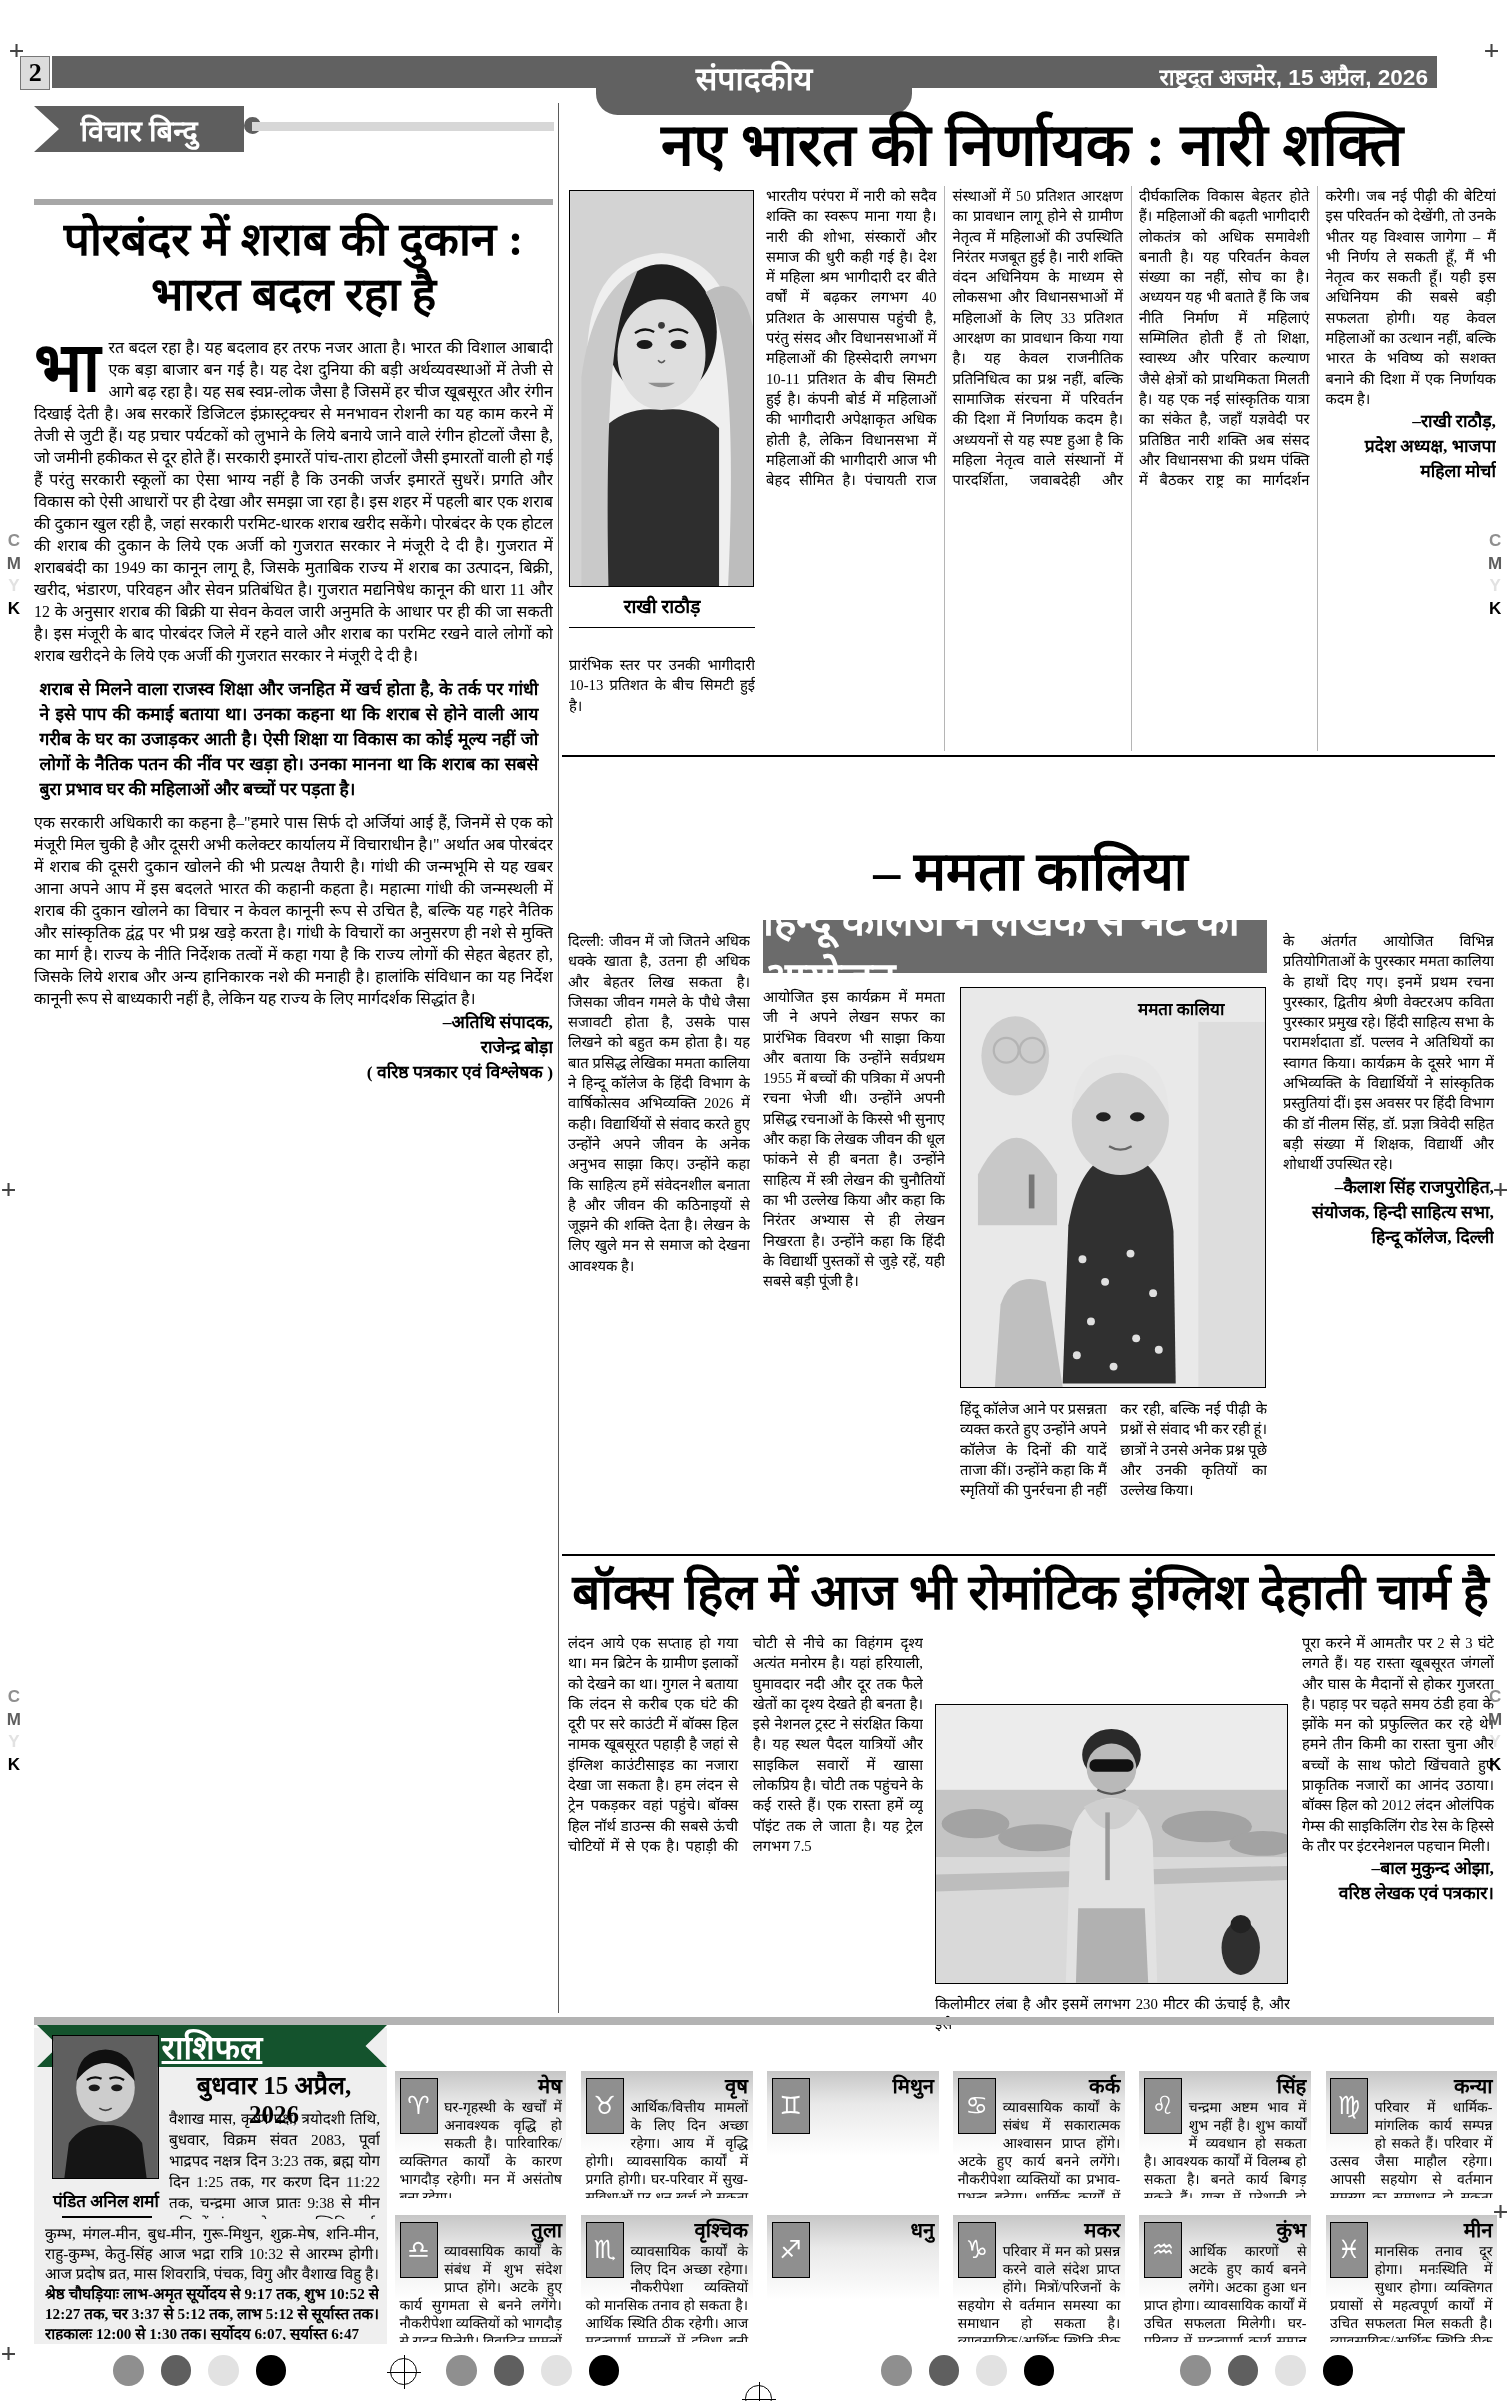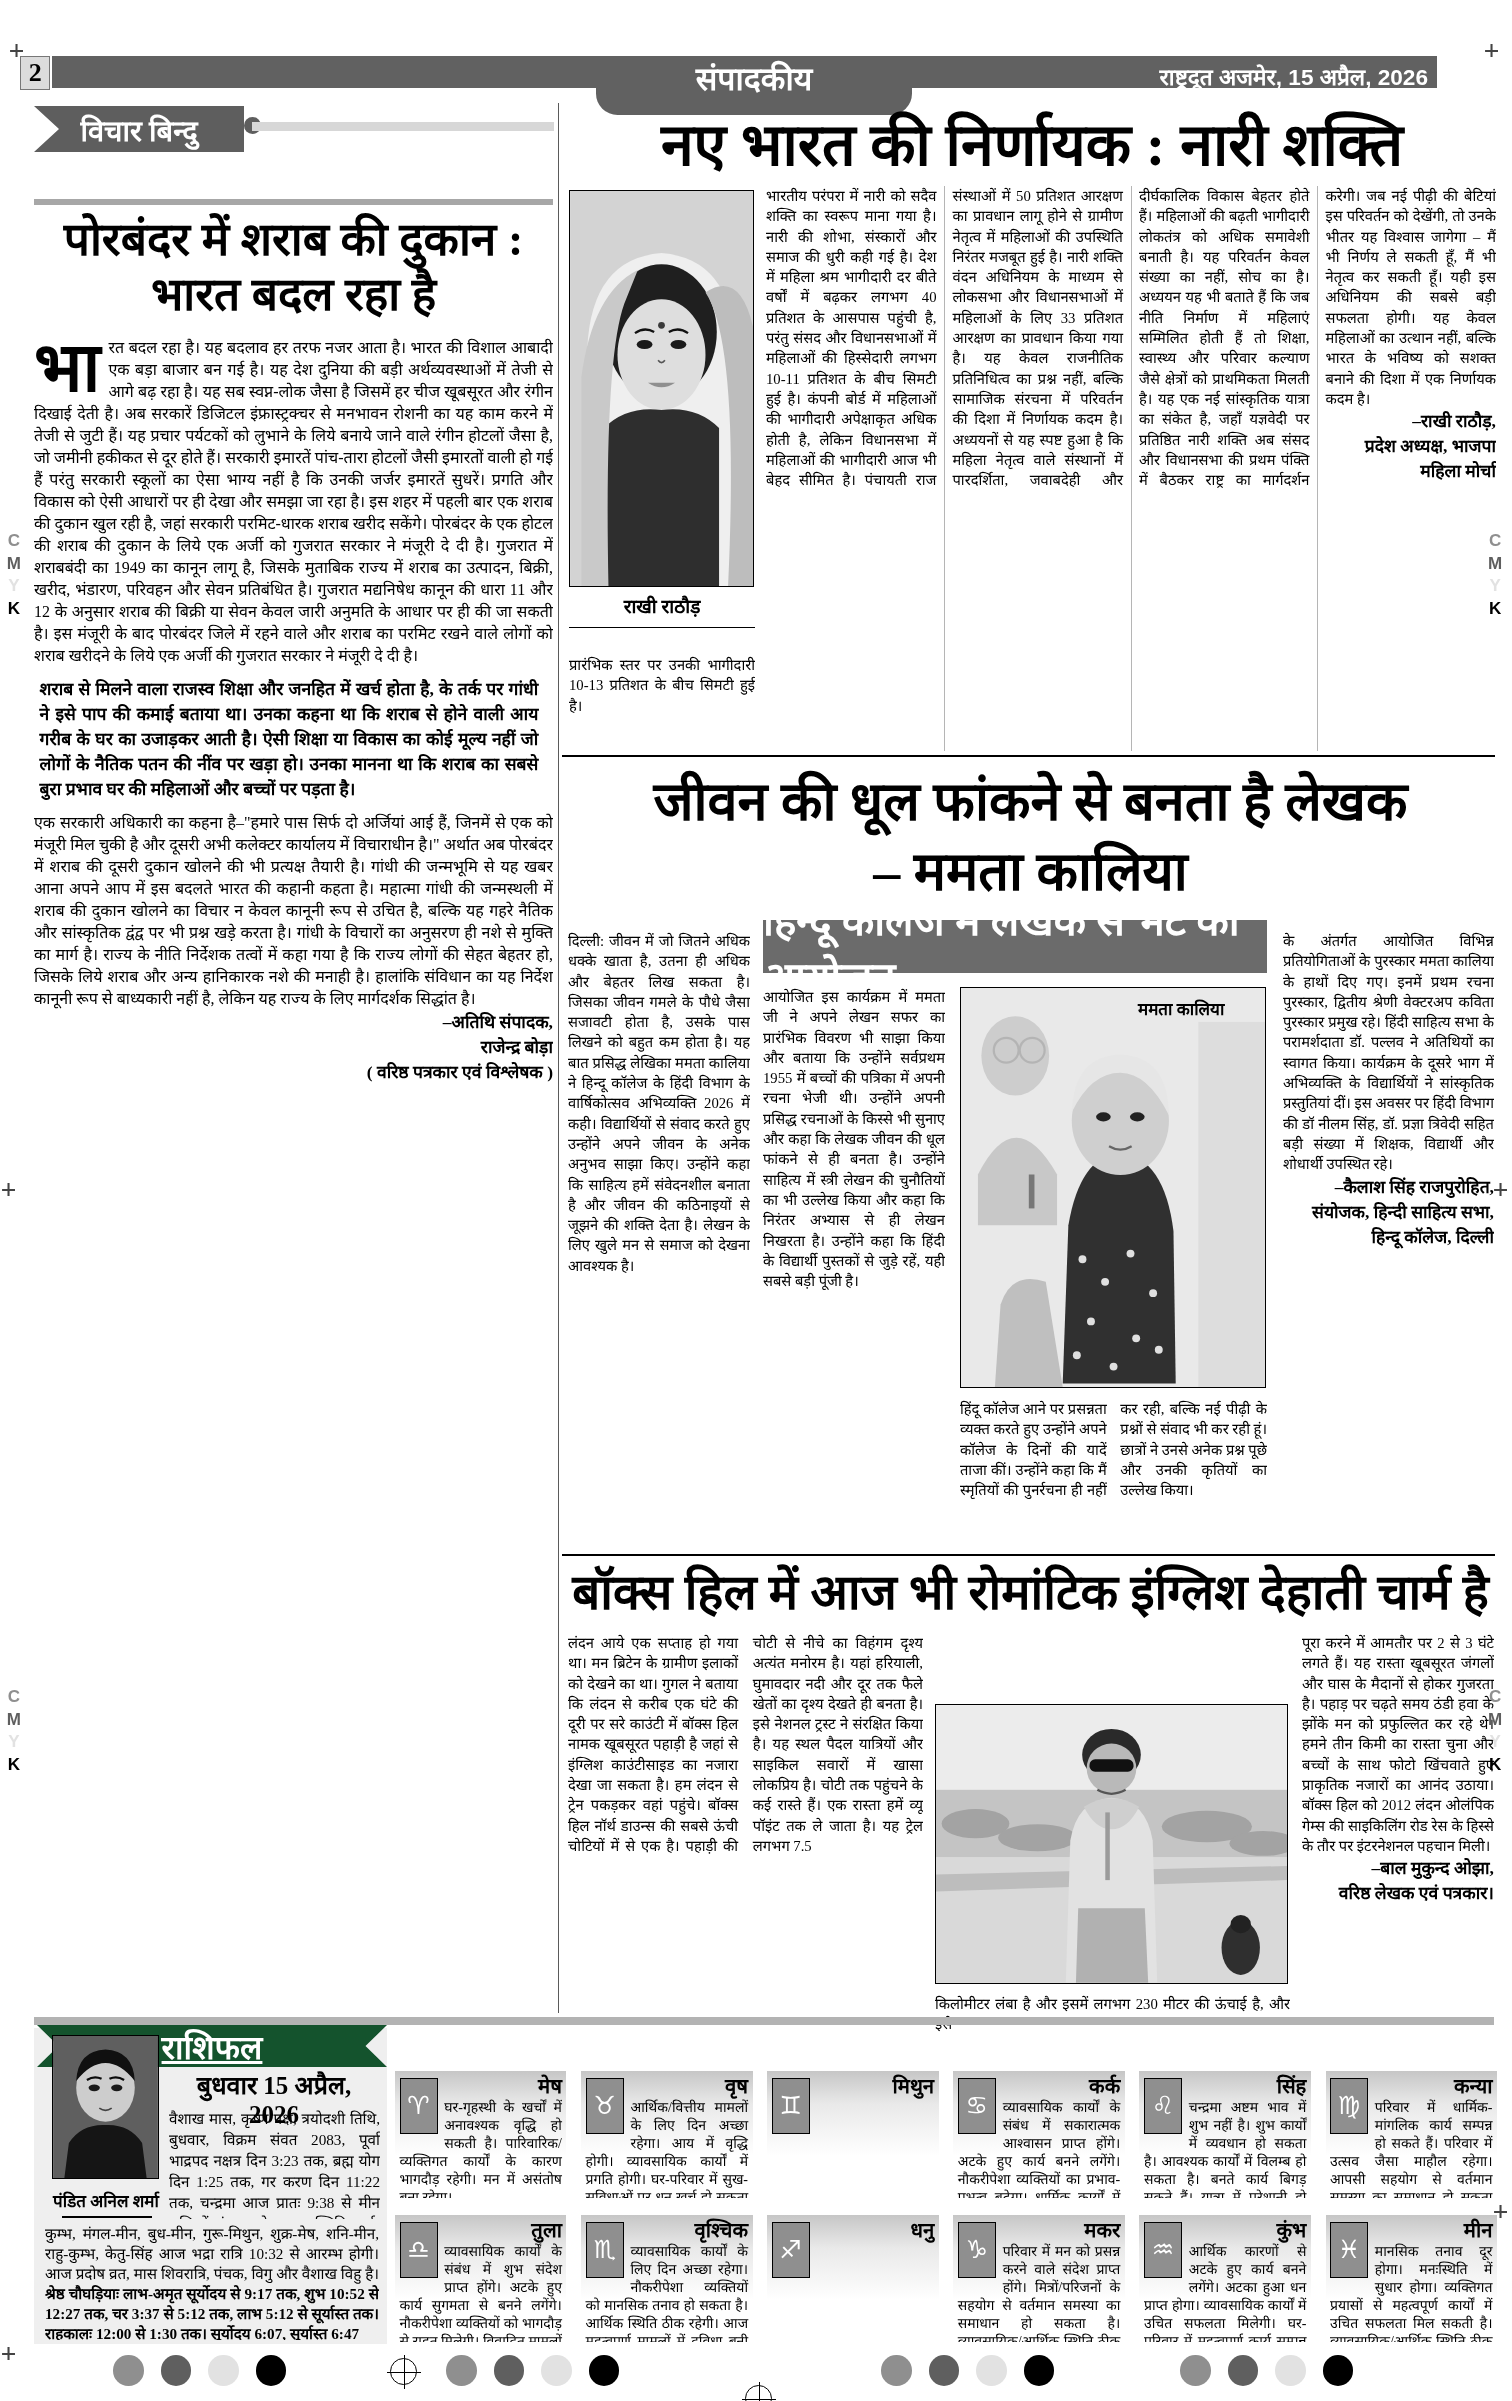--- a/index.html
+++ b/index.html
@@ -167,21 +167,20 @@
     <div class="a2-capline"></div>
   </div>
   <div class="abs a2-col1txt just clip">प्रारंभिक स्तर पर उनकी भागीदारी 10-13 प्रतिशत के बीच सिमटी हुई है।</div>
   <div class="abs a2-cols just clip">
     <span>भारतीय परंपरा में नारी को सदैव शक्ति का स्वरूप माना गया है। नारी की शोभा, संस्कारों और समाज की धुरी कही गई है। देश में महिला श्रम भागीदारी दर बीते वर्षों में बढ़कर लगभग 40 प्रतिशत के आसपास पहुंची है, परंतु संसद और विधानसभाओं में महिलाओं की हिस्सेदारी लगभग 10-11 प्रतिशत के बीच सिमटी हुई है। कंपनी बोर्ड में महिलाओं की भागीदारी अपेक्षाकृत अधिक होती है, लेकिन विधानसभा में महिलाओं की भागीदारी आज भी बेहद सीमित है। पंचायती राज संस्थाओं में 50 प्रतिशत आरक्षण का प्रावधान लागू होने से ग्रामीण नेतृत्व में महिलाओं की उपस्थिति निरंतर मजबूत हुई है। नारी शक्ति वंदन अधिनियम के माध्यम से लोकसभा और विधानसभाओं में महिलाओं के लिए 33 प्रतिशत आरक्षण का प्रावधान किया गया है। यह केवल राजनीतिक प्रतिनिधित्व का प्रश्न नहीं, बल्कि सामाजिक संरचना में परिवर्तन की दिशा में निर्णायक कदम है। अध्ययनों से यह स्पष्ट हुआ है कि महिला नेतृत्व वाले संस्थानों में पारदर्शिता, जवाबदेही और दीर्घकालिक विकास बेहतर होते हैं। महिलाओं की बढ़ती भागीदारी लोकतंत्र को अधिक समावेशी बनाती है। यह परिवर्तन केवल संख्या का नहीं, सोच का है। अध्ययन यह भी बताते हैं कि जब नीति निर्माण में महिलाएं सम्मिलित होती हैं तो शिक्षा, स्वास्थ्य और परिवार कल्याण जैसे क्षेत्रों को प्राथमिकता मिलती है। यह एक नई सांस्कृतिक यात्रा का संकेत है, जहाँ यज्ञवेदी पर प्रतिष्ठित नारी शक्ति अब संसद और विधानसभा की प्रथम पंक्ति में बैठकर राष्ट्र का मार्गदर्शन करेगी। जब नई पीढ़ी की बेटियां इस परिवर्तन को देखेंगी, तो उनके भीतर यह विश्वास जागेगा – मैं भी निर्णय ले सकती हूँ, मैं भी नेतृत्व कर सकती हूँ। यही इस अधिनियम की सबसे बड़ी सफलता होगी। यह केवल महिलाओं का उत्थान नहीं, बल्कि भारत के भविष्य को सशक्त बनाने की दिशा में एक निर्णायक कदम है।</span>
     <div class="sig right">–राखी राठौड़,</div>
     <div class="sig right">प्रदेश अध्यक्ष, भाजपा</div>
     <div class="sig right">महिला मोर्चा</div>
   </div>
 
-  <div class="abs a3-head1 bold center">जीवन की धूल फांकने से बनता है लेखक</div>
   <div class="abs a3-head2 bold center">– ममता कालिया</div>
   <div class="abs a3-sub white bold">हिन्दू कॉलेज में लेखक से भेंट का आयोजन</div>
   <div class="abs a3-colA just clip">दिल्ली: जीवन में जो जितने अधिक धक्के खाता है, उतना ही अधिक और बेहतर लिख सकता है। जिसका जीवन गमले के पौधे जैसा सजावटी होता है, उसके पास लिखने को बहुत कम होता है। यह बात प्रसिद्ध लेखिका ममता कालिया ने हिन्दू कॉलेज के हिंदी विभाग के वार्षिकोत्सव अभिव्यक्ति 2026 में कही। विद्यार्थियों से संवाद करते हुए उन्होंने अपने जीवन के अनेक अनुभव साझा किए। उन्होंने कहा कि साहित्य हमें संवेदनशील बनाता है और जीवन की कठिनाइयों से जूझने की शक्ति देता है। लेखन के लिए खुले मन से समाज को देखना आवश्यक है।</div>
   <div class="abs a3-colB just clip">आयोजित इस कार्यक्रम में ममता जी ने अपने लेखन सफर का प्रारंभिक विवरण भी साझा किया और बताया कि उन्होंने सर्वप्रथम 1955 में बच्चों की पत्रिका में अपनी रचना भेजी थी। उन्होंने अपनी प्रसिद्ध रचनाओं के किस्से भी सुनाए और कहा कि लेखक जीवन की धूल फांकने से ही बनता है। उन्होंने साहित्य में स्त्री लेखन की चुनौतियों का भी उल्लेख किया और कहा कि निरंतर अभ्यास से ही लेखन निखरता है। उन्होंने कहा कि हिंदी के विद्यार्थी पुस्तकों से जुड़े रहें, यही सबसे बड़ी पूंजी है।</div>
   <div class="abs a3-photo">
     <svg class="photo-frame" width="304" height="399" viewBox="0 0 538 706">
       <rect width="538" height="706" fill="#e9e9e9"></rect>
       <rect x="420" y="60" width="118" height="646" fill="#dddddd"></rect>
       <g opacity="0.35">
         <ellipse cx="96" cy="120" rx="60" ry="70" fill="#9a9a9a"></ellipse>

